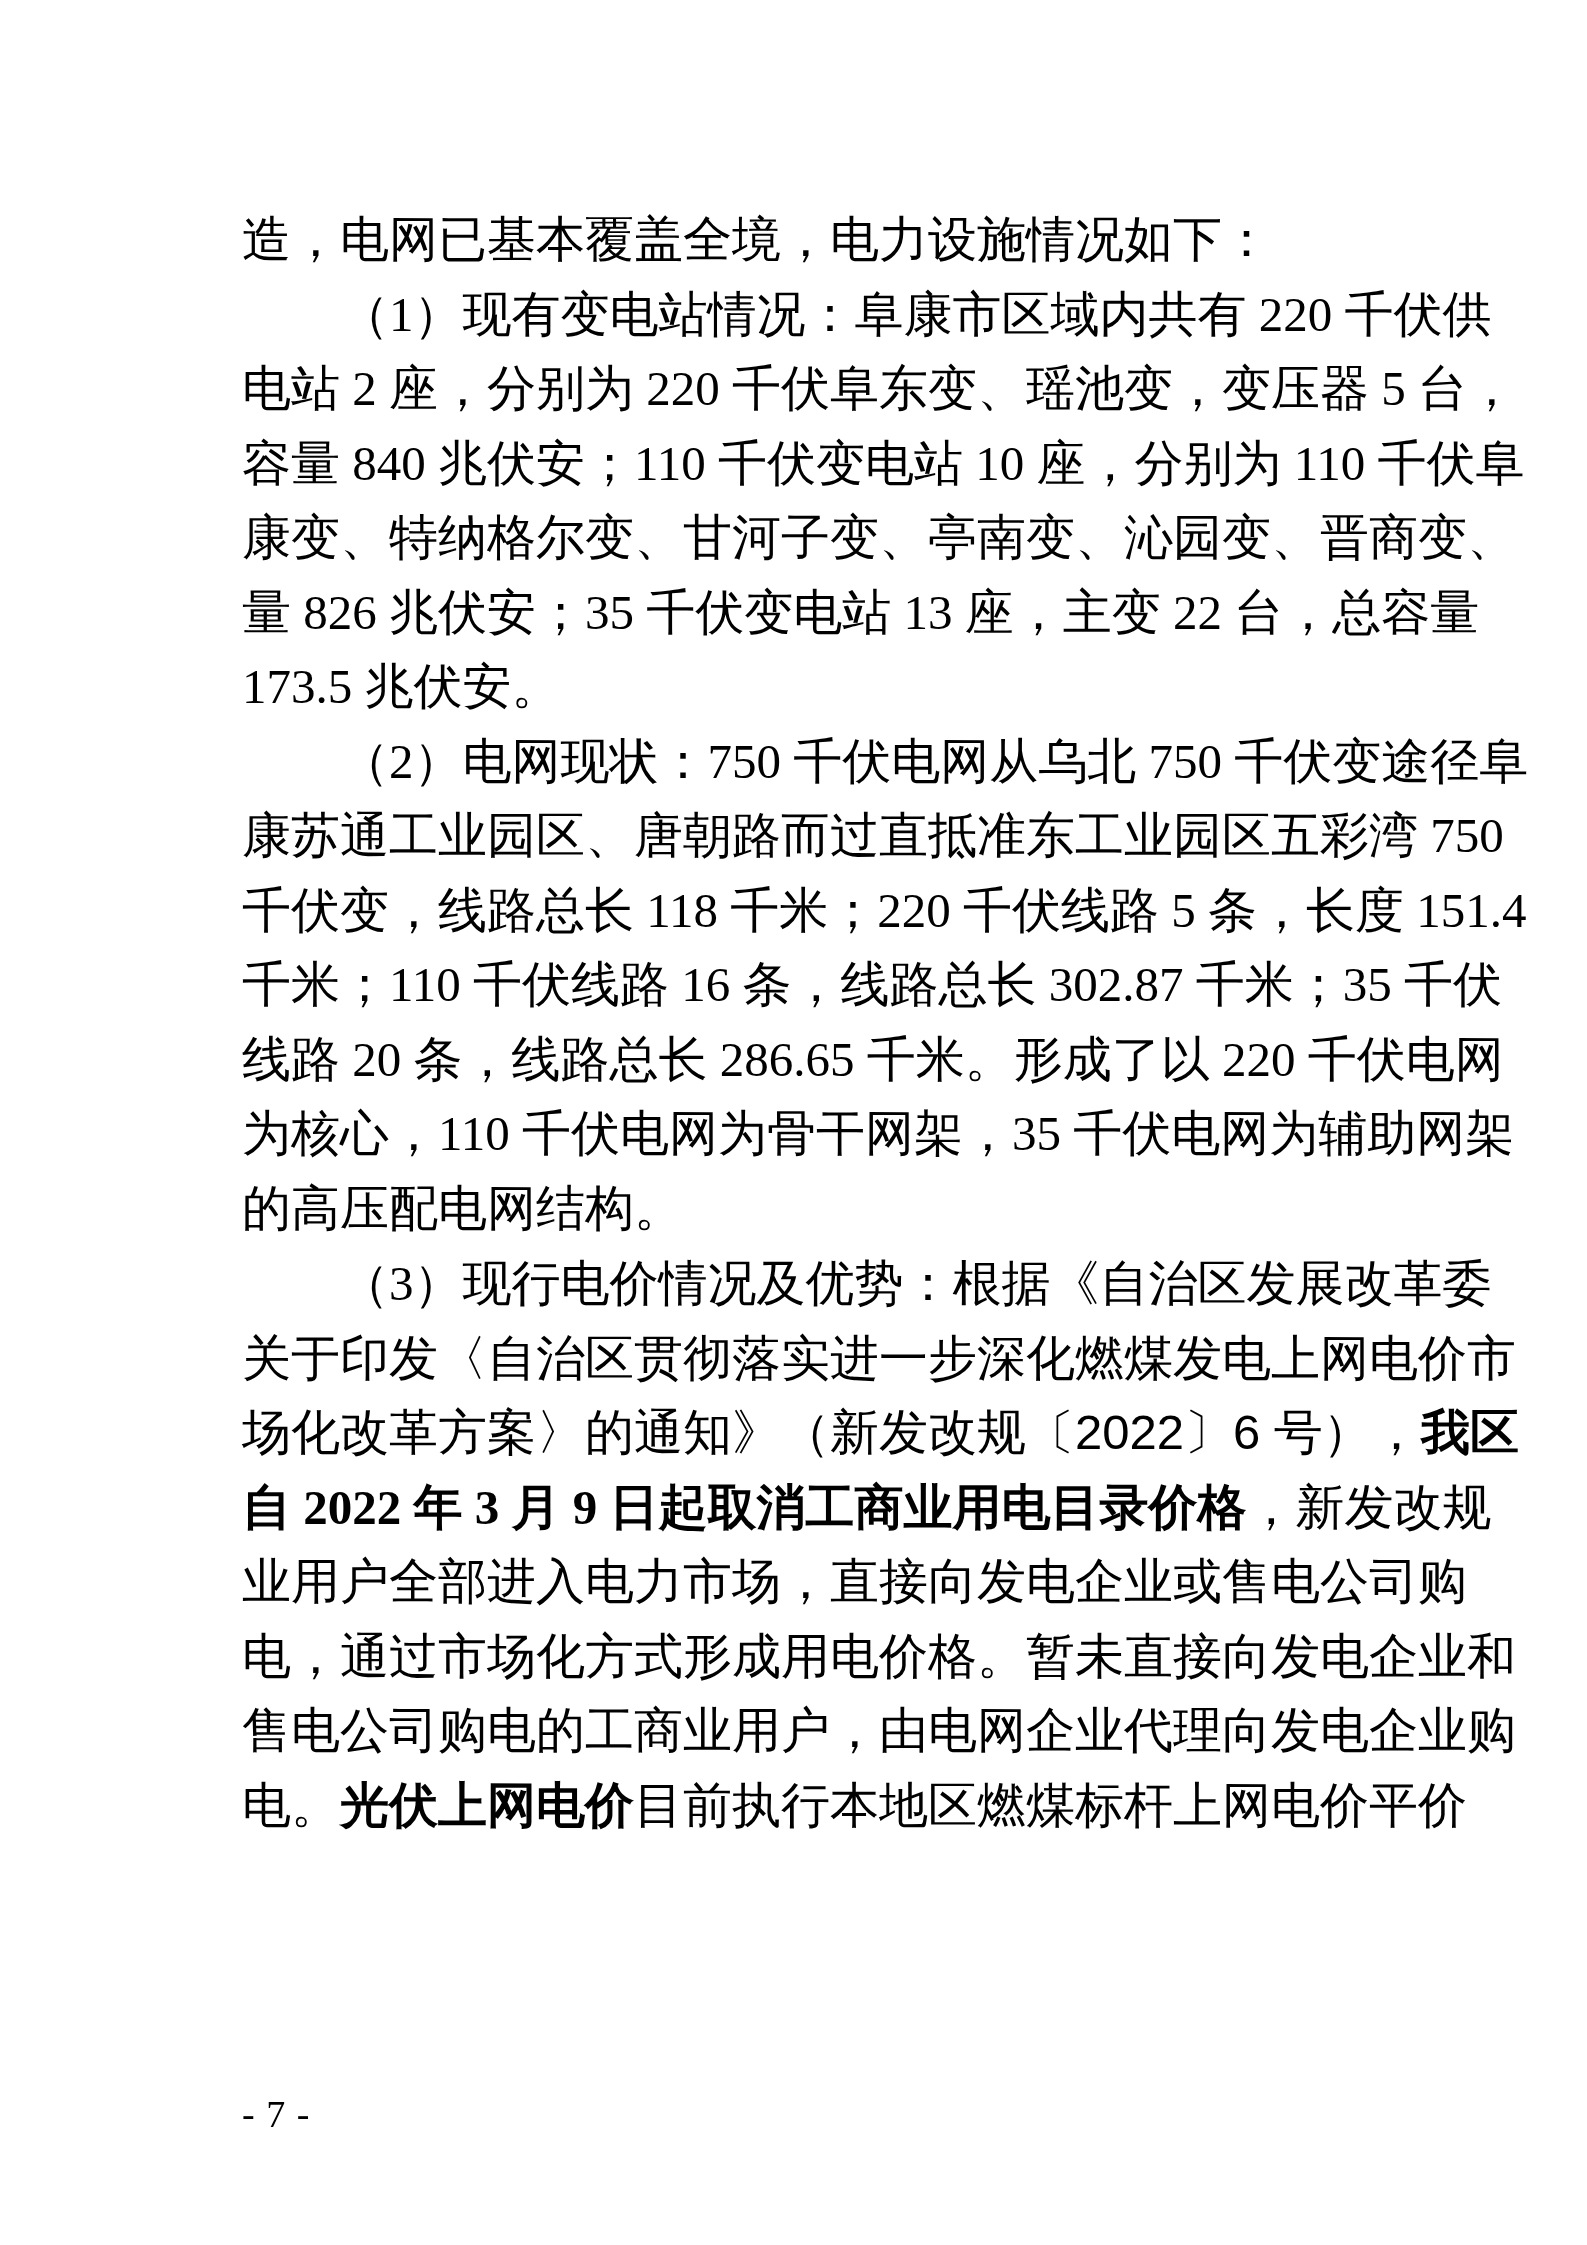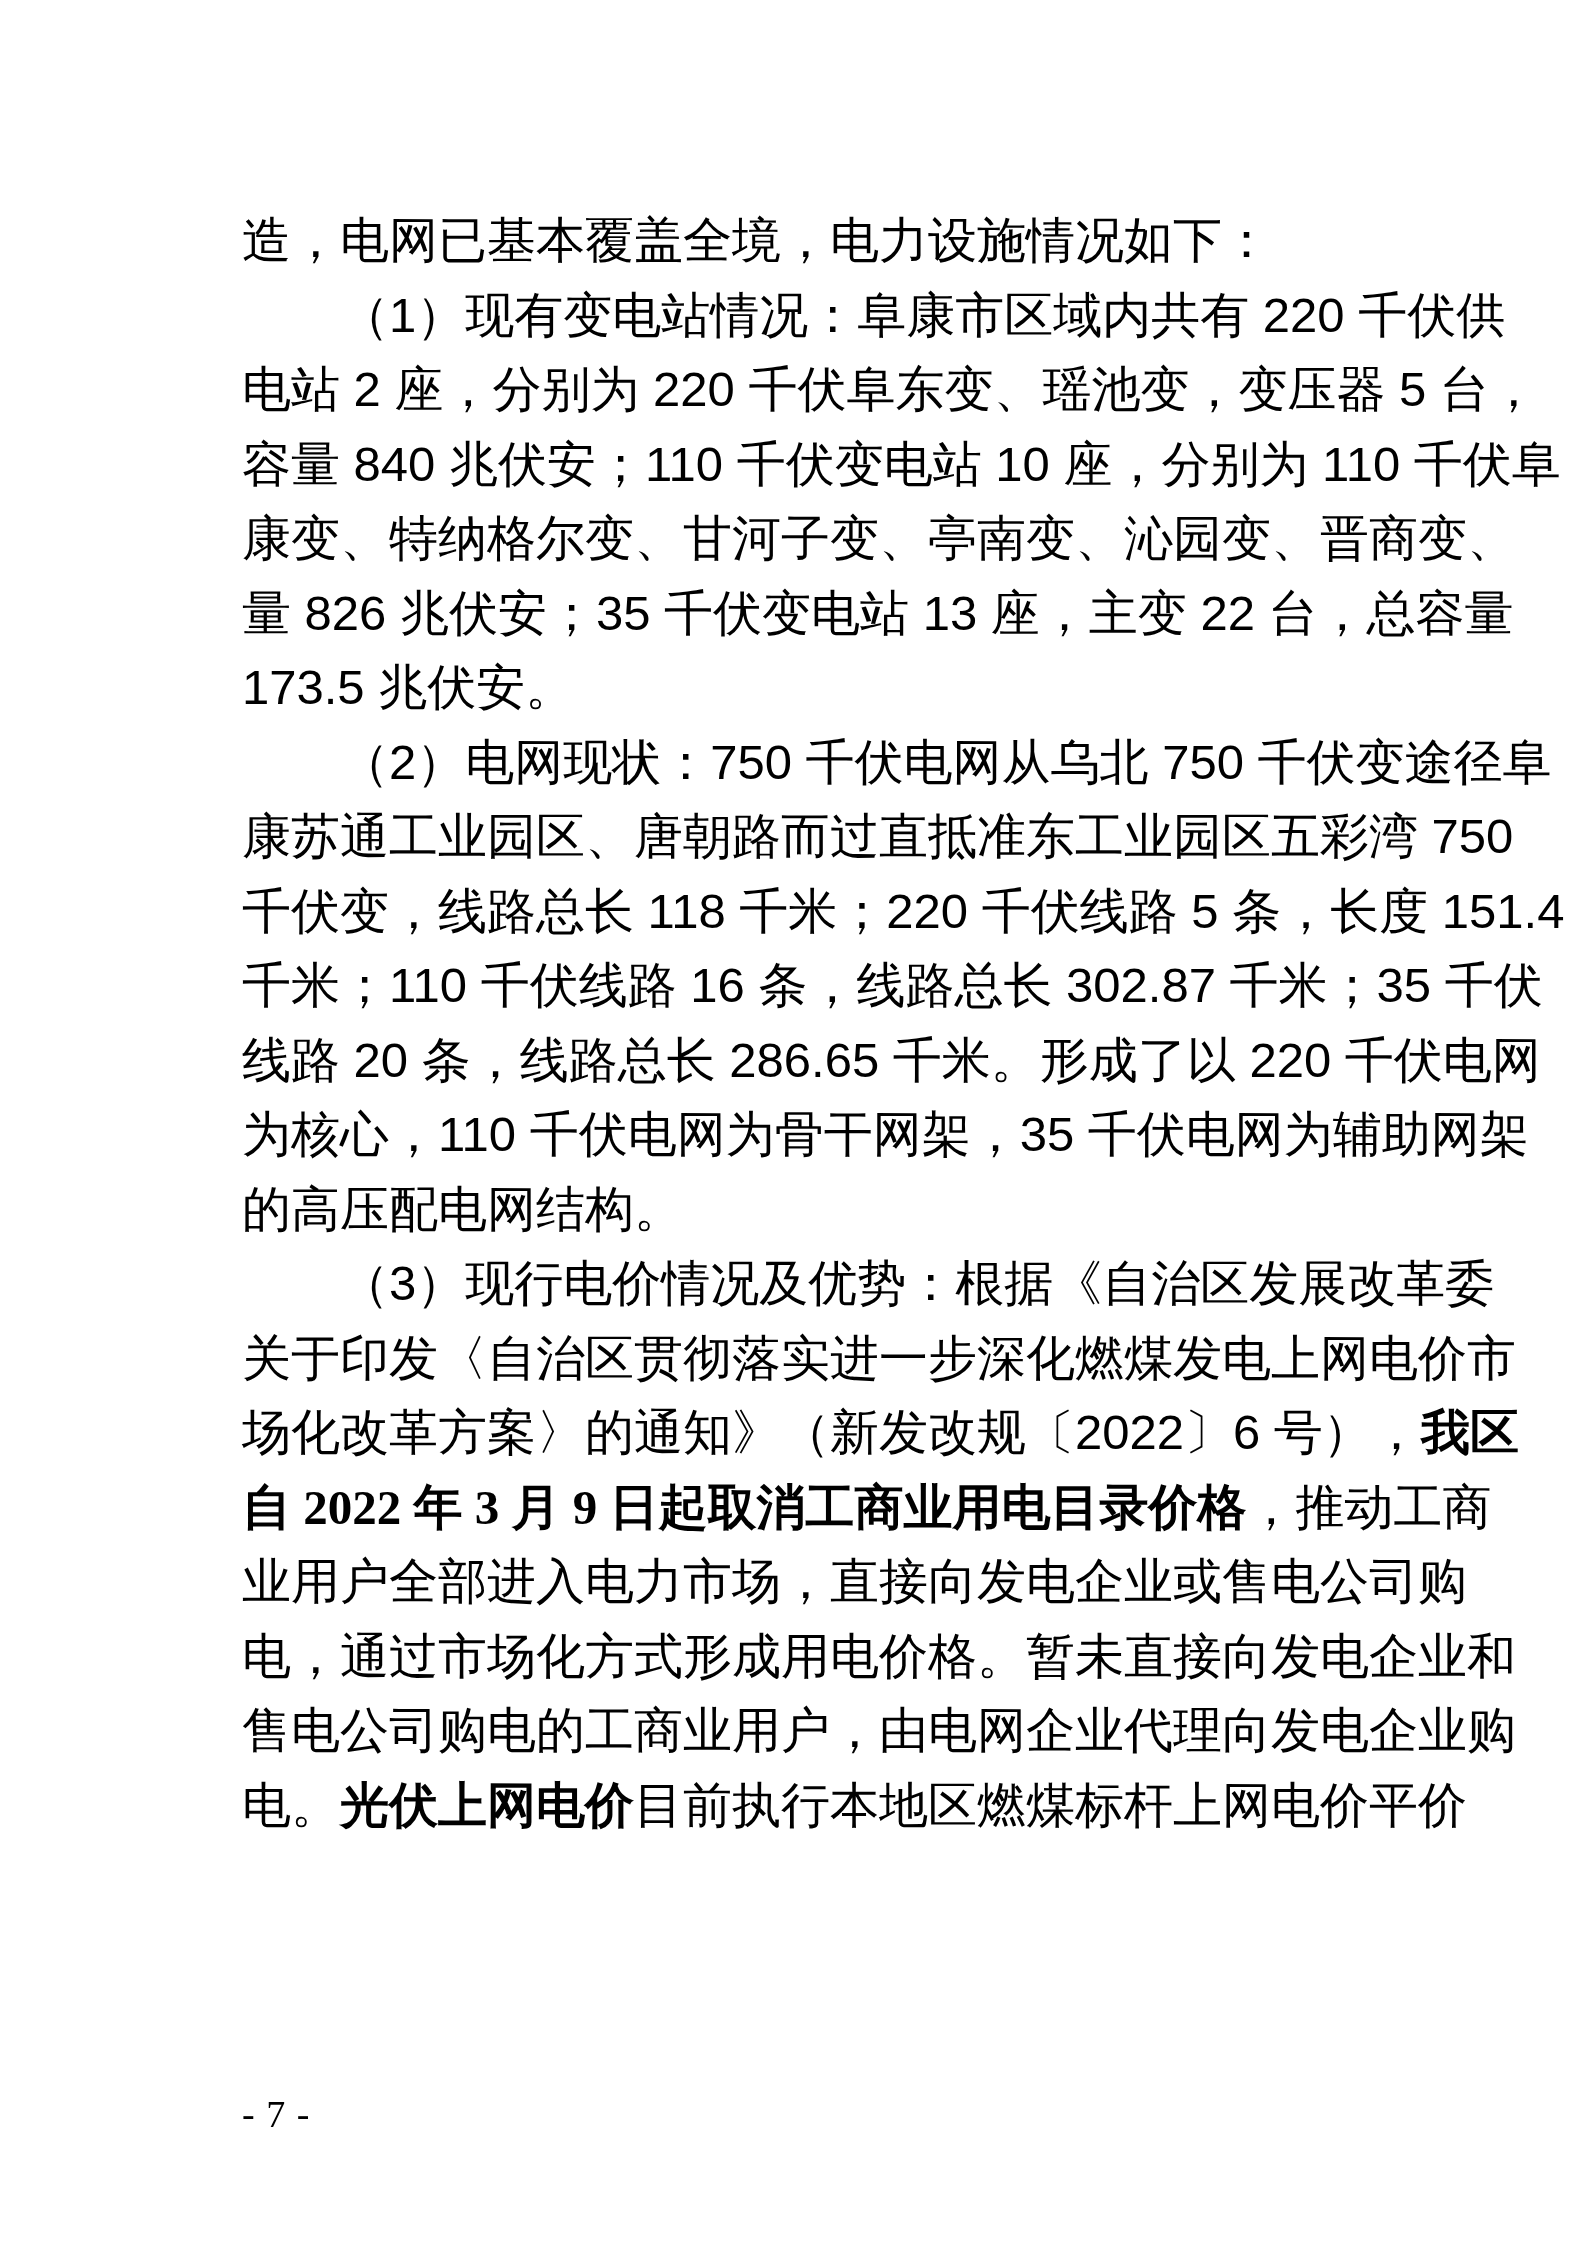--- a/index.html
+++ b/index.html
@@ -21,21 +21,21 @@
   .line{
     height:74.5px;
     line-height:74.5px;
     font-size:49px;
     white-space:nowrap;
     text-align:justify;
     text-align-last:justify;
   }
   .line.indent{padding-left:98px;}
   .line.end{text-align-last:left;}
-  .song{font-family:Liberation Sans, sans-serif;font-weight:400;}
+  .song{font-family:Liberation Serif, serif;font-weight:400;}
   .hei{font-family:"Liberation Sans","DejaVu Sans",sans-serif;font-weight:400;}
   .b{font-weight:700;font-family:Liberation Serif, serif;}
   .footer{
     position:absolute;
     left:242px;
     top:2094px;
     font-size:38px;
     line-height:40px;
     font-family:"Liberation Serif","DejaVu Serif",serif;
     letter-spacing:1px;
@@ -56,20 +56,20 @@
       <div class="line indent"><span class="song">（2）电网现状：750 千伏电网从乌北 750 千伏变途径阜</span></div>
       <div class="line"><span class="song">康苏通工业园区、唐朝路而过直抵准东工业园区五彩湾 750</span></div>
       <div class="line"><span class="song">千伏变，线路总长 118 千米；220 千伏线路 5 条，长度 151.4</span></div>
       <div class="line"><span class="song">千米；110 千伏线路 16 条，线路总长 302.87 千米；35 千伏</span></div>
       <div class="line"><span class="song">线路 20 条，线路总长 286.65 千米。形成了以 220 千伏电网</span></div>
       <div class="line"><span class="song">为核心，110 千伏电网为骨干网架，35 千伏电网为辅助网架</span></div>
       <div class="line end"><span class="song">的高压配电网结构。</span></div>
       <div class="line indent"><span class="song">（3）现行电价情况及优势：</span><span class="hei">根据《自治区发展改革委</span></div>
       <div class="line"><span class="hei">关于印发〈自治区贯彻落实进一步深化燃煤发电上网电价市</span></div>
       <div class="line"><span class="hei">场化改革方案〉的通知》（新发改规〔2022〕6 号），</span><span class="hei b">我区</span></div>
-      <div class="line"><span class="hei b">自 2022 年 3 月 9 日起取消工商业用电目录价格</span><span class="hei">，推动工商</span></div>
+      <div class="line"><span class="hei b">自 2022 年 3 月 9 日起取消工商业用电目录价格</span><span class="hei">，新发改规</span></div>
       <div class="line"><span class="hei">业用户全部进入电力市场，直接向发电企业或售电公司购</span></div>
       <div class="line"><span class="hei">电，通过市场化方式形成用电价格。暂未直接向发电企业和</span></div>
       <div class="line"><span class="hei">售电公司购电的工商业用户，由电网企业代理向发电企业购</span></div>
       <div class="line"><span class="hei">电。</span><span class="hei b">光伏上网电价</span><span class="hei">目前执行本地区燃煤标杆上网电价平价</span></div>
     </div>
   <div class="footer">- 7 -</div>
 </div>
 
 </body></html>

